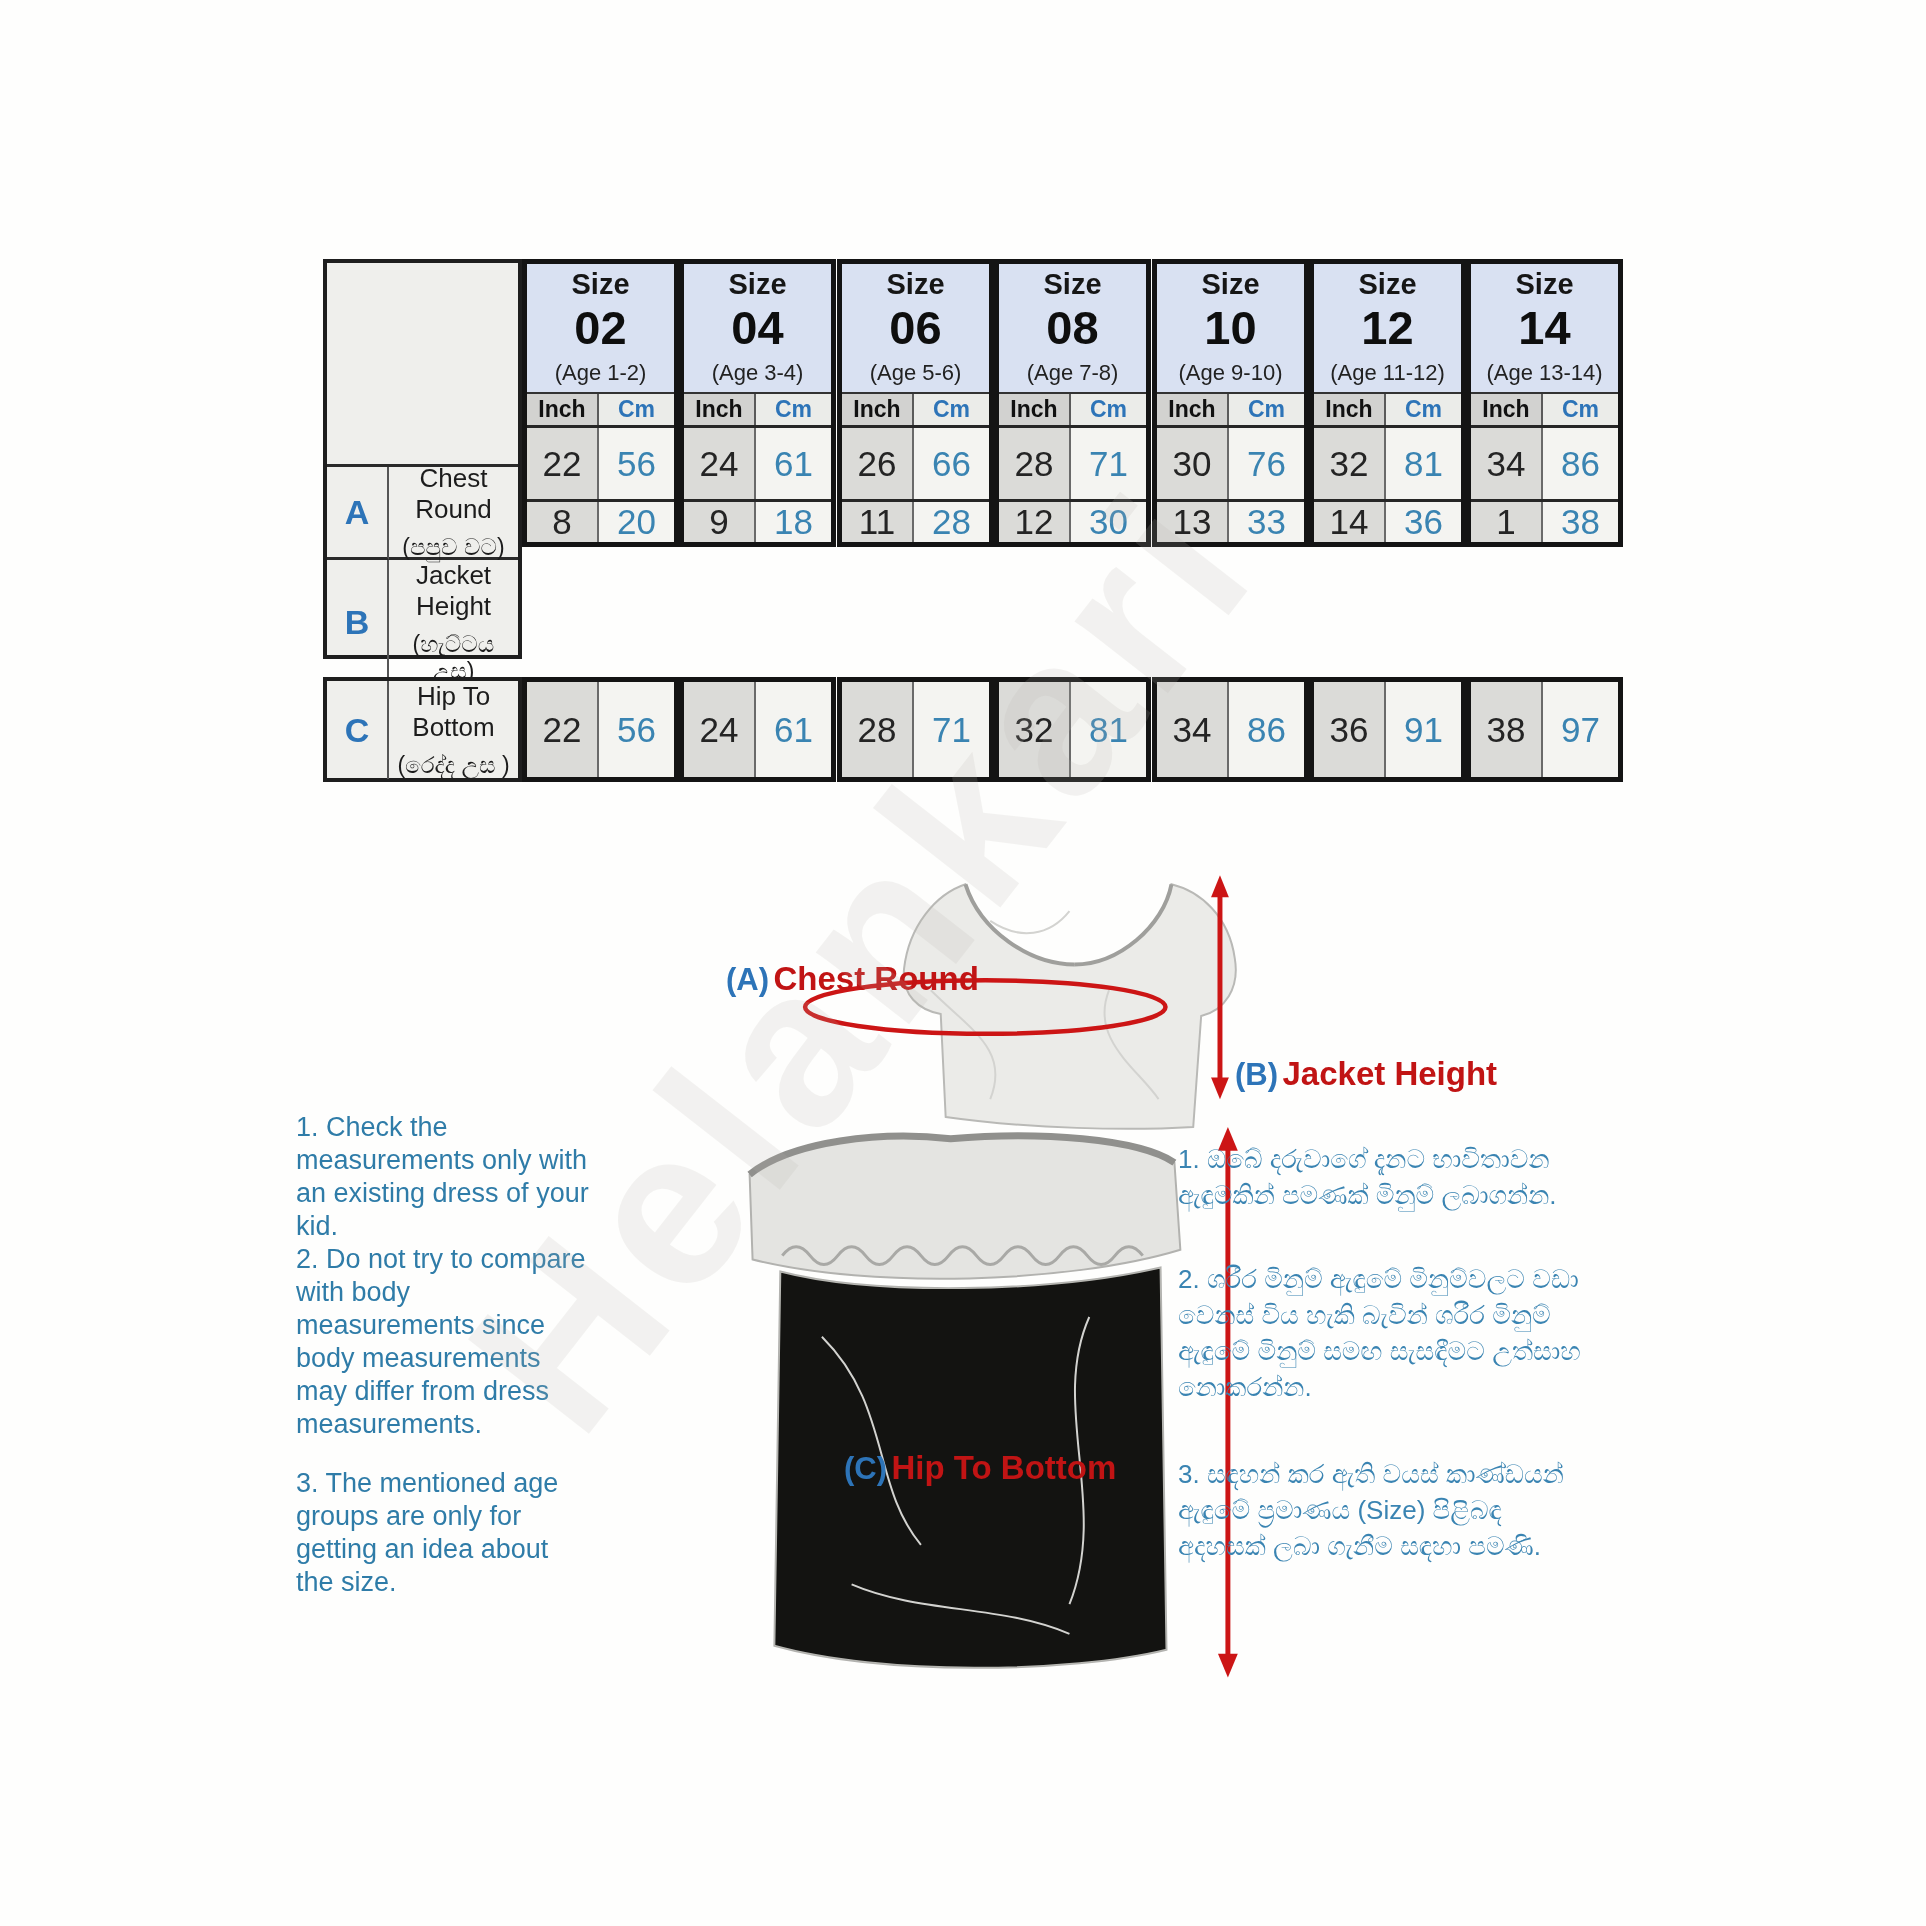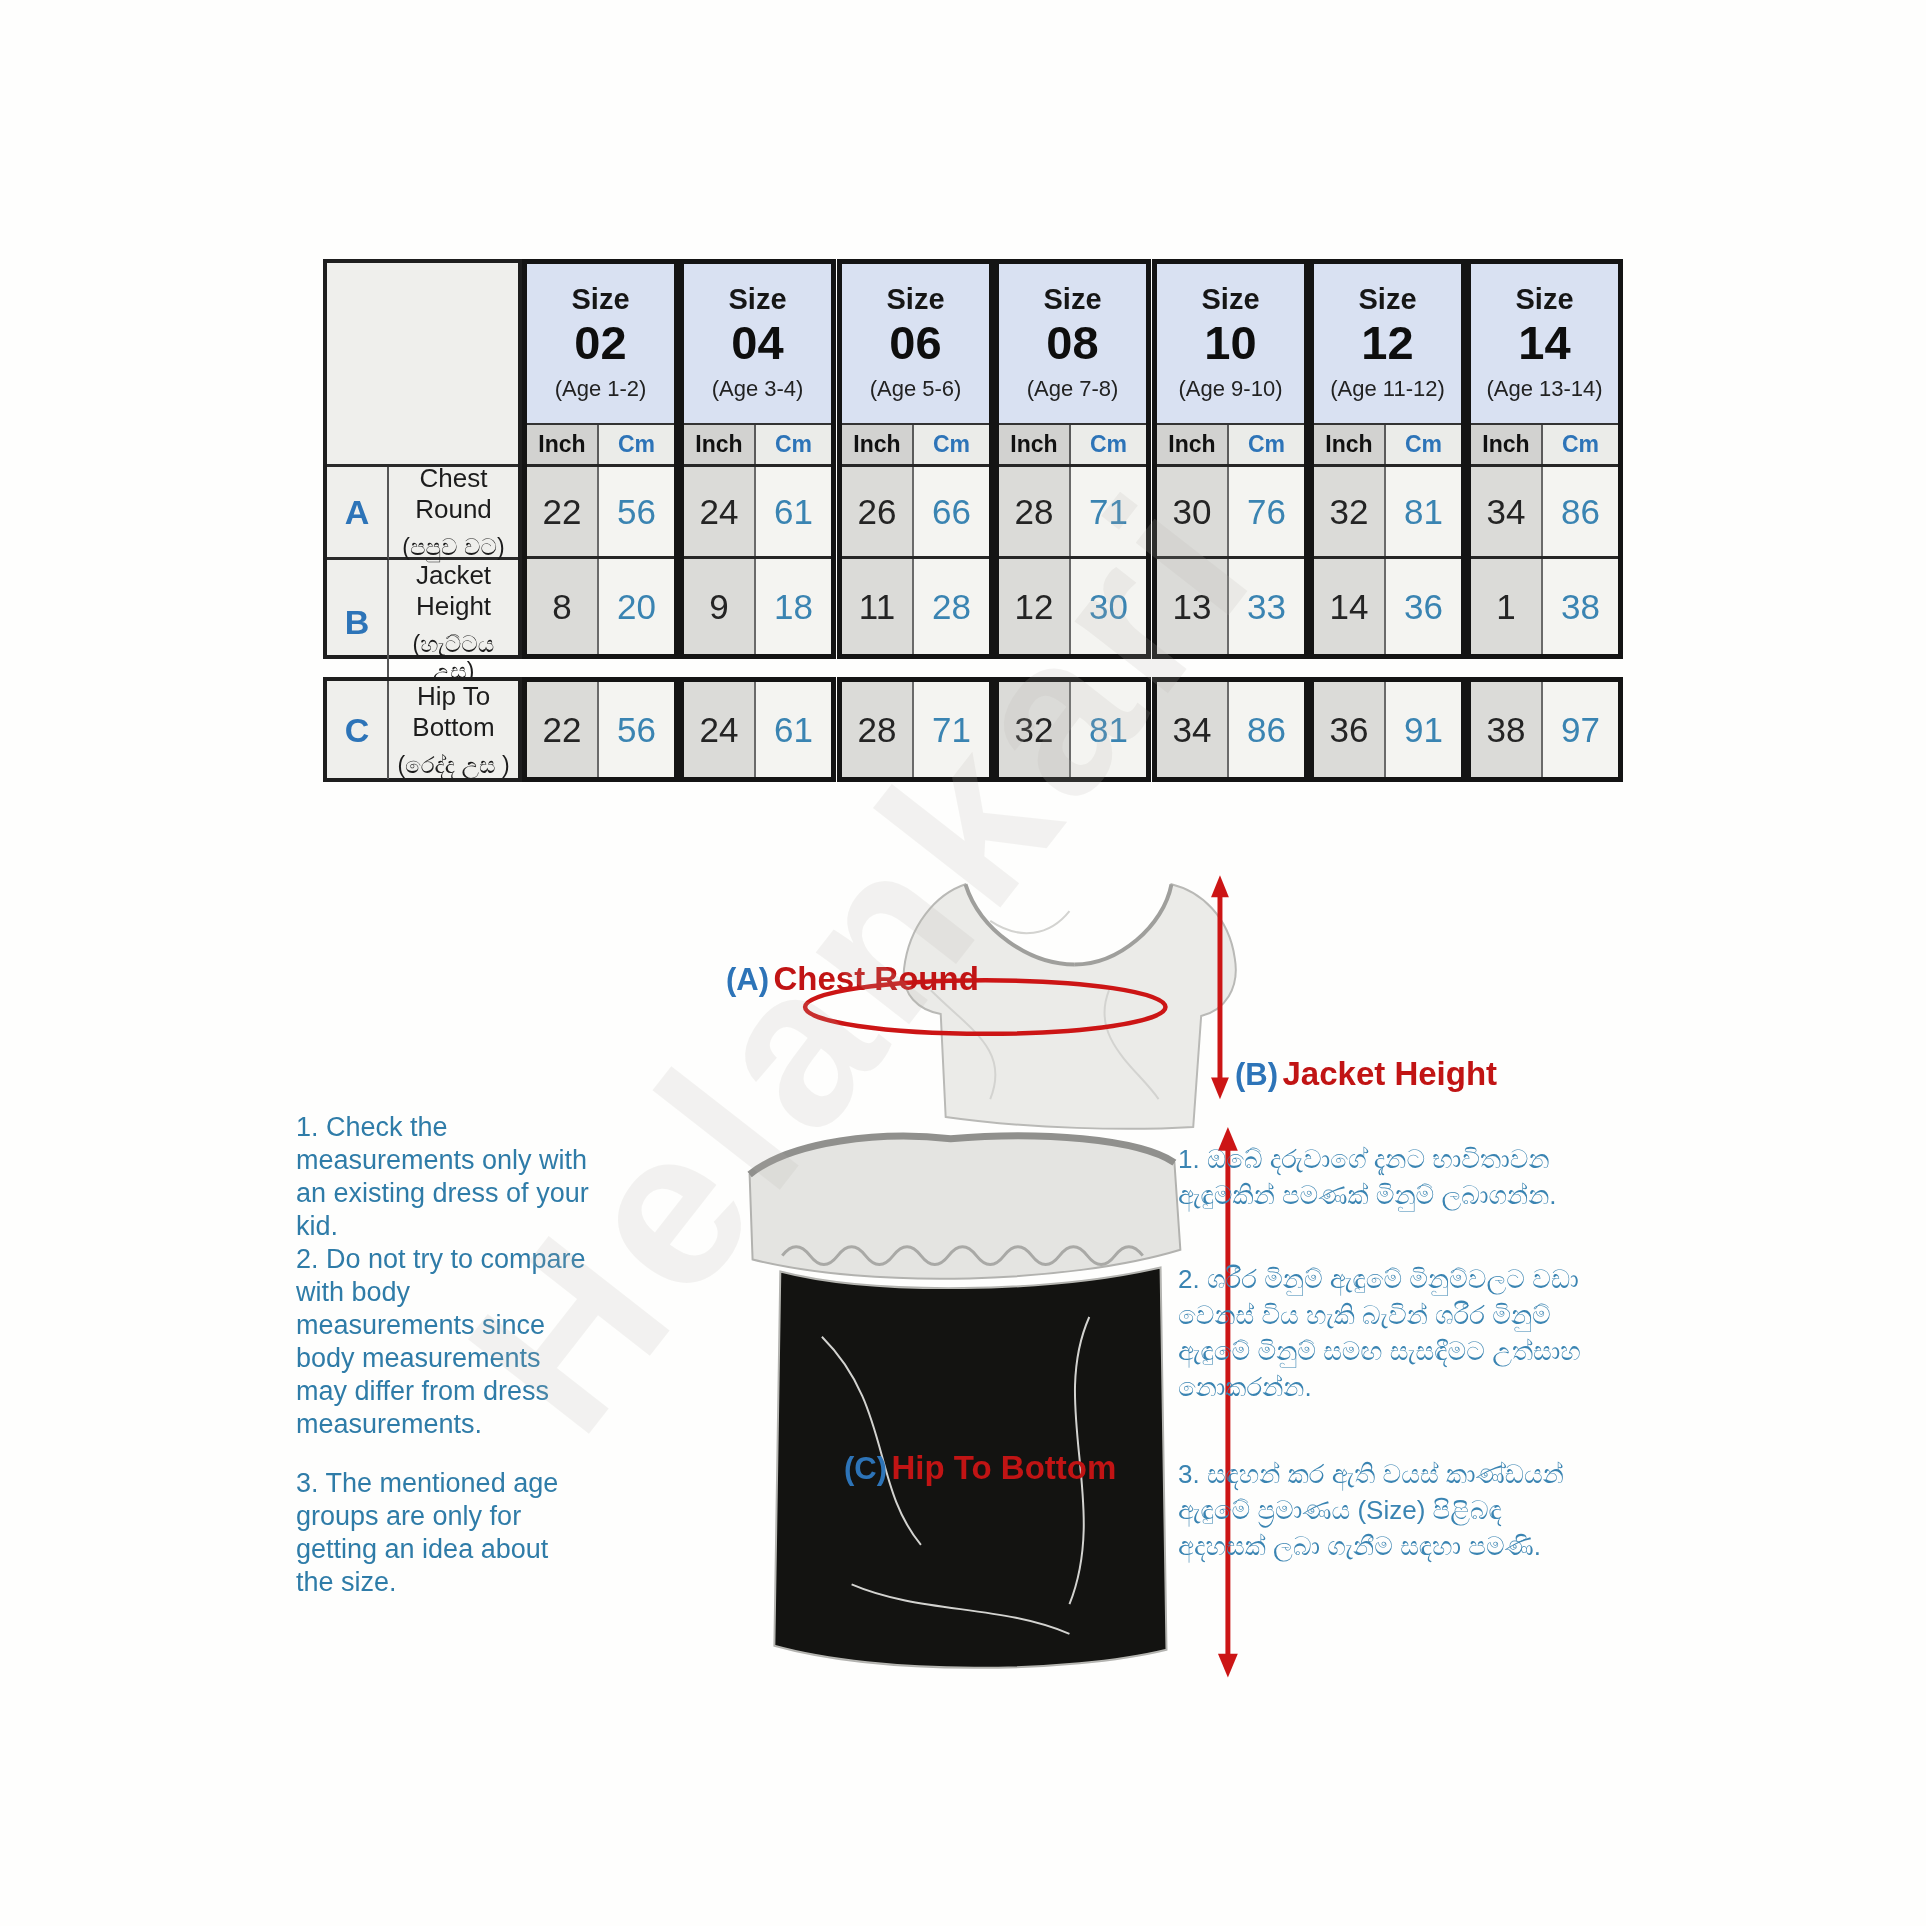--- a/index.html
+++ b/index.html
@@ -29,21 +29,21 @@
   .lbl-head{grid-column:1/3;border-bottom:3px solid #2a2a2a;}
   .cell-rA{border-bottom:3px solid #2a2a2a;}
   .lbl-letter{
     display:flex;align-items:center;justify-content:center;
     font-size:34px;font-weight:bold;color:#2d74b8;border-right:2px solid #555;
   }
   .lbl-desc{display:flex;flex-direction:column;align-items:center;justify-content:center;gap:9px;text-align:center;}
   .lbl-desc .en{font-size:26px;color:#1c1c1c;}
   .lbl-desc .si{font-size:23px;color:#1c1c1c;}
   .size-col{
-    position:absolute;top:0;width:157px;height:400px;box-sizing:border-box;
+    position:absolute;top:0;width:157px;height:288px;box-sizing:border-box;
     border:5px solid #141414;display:flex;flex-direction:column;background:#0f172a;
   }
   .size-col-c{
     position:absolute;top:418px;width:157px;height:105px;box-sizing:border-box;
     border:5px solid #141414;display:flex;background:#fff;
   }
   .size-head{
     height:161px;box-sizing:border-box;background:#d9e1f2;border-bottom:2px solid #333;
     display:flex;flex-direction:column;align-items:center;justify-content:center;
     padding:4px 0 6px 0;

